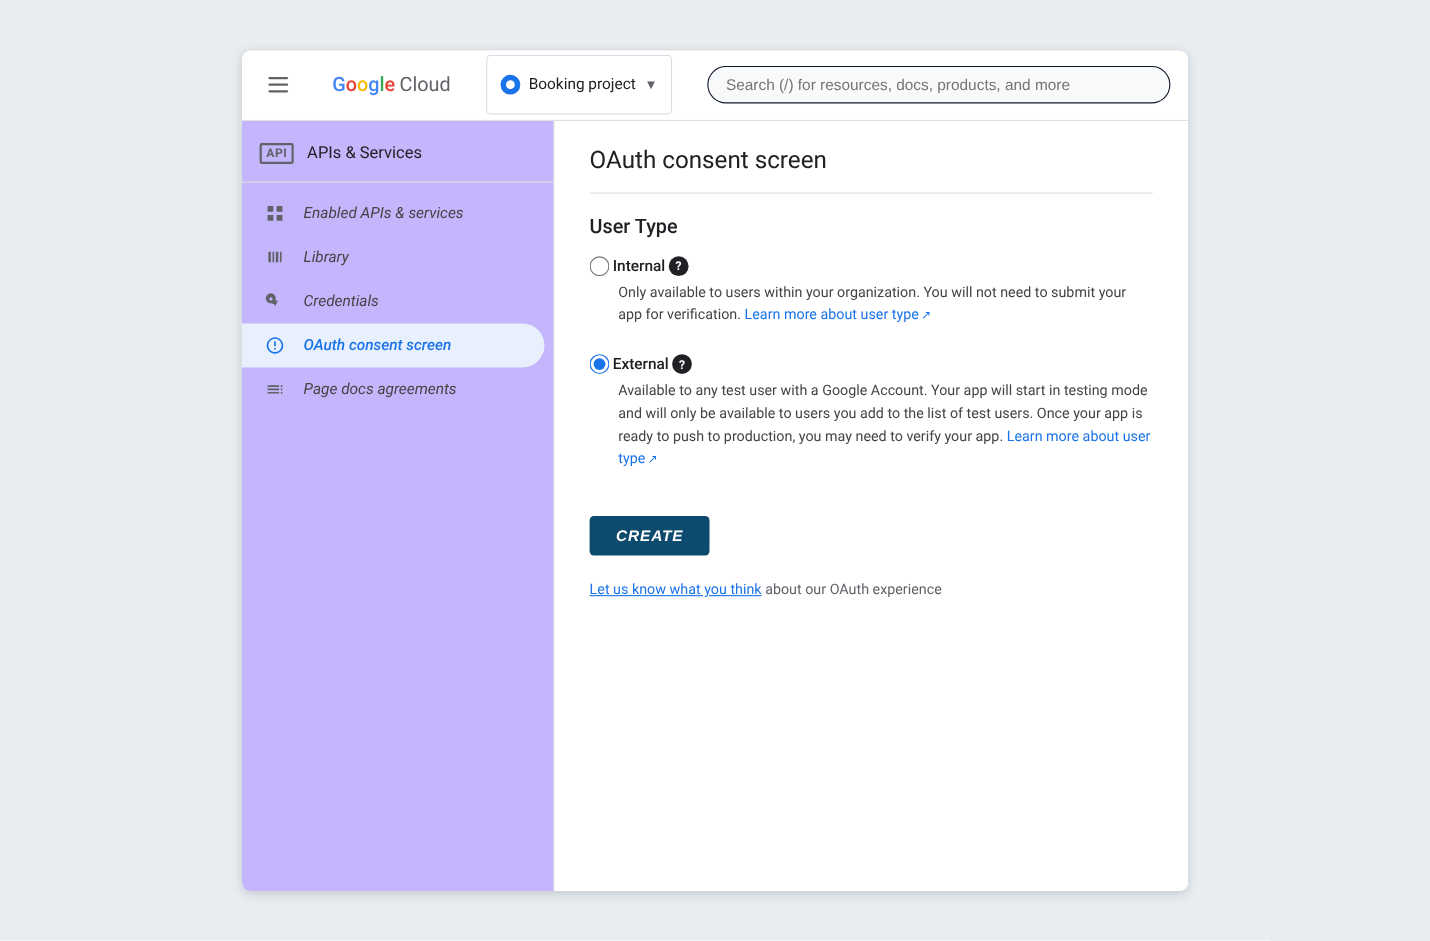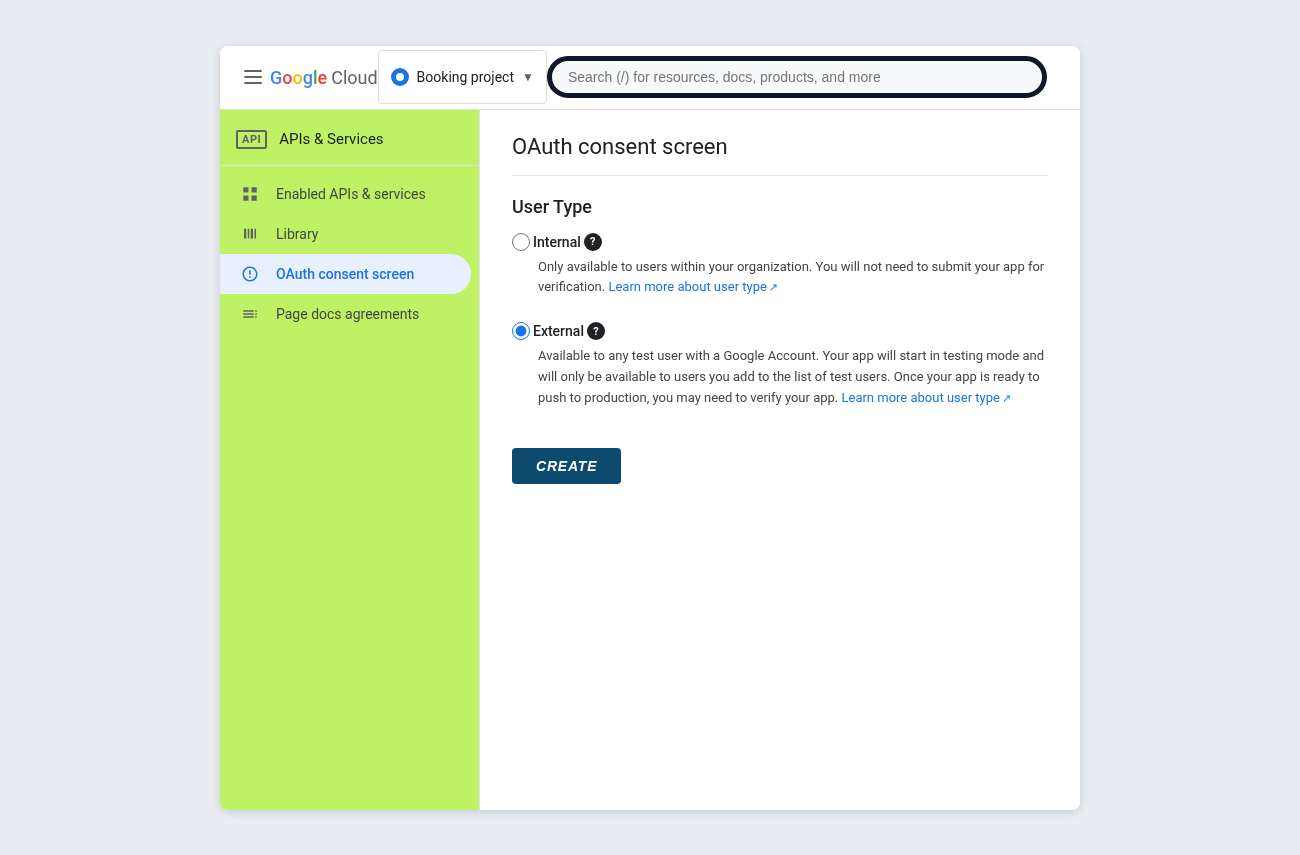--- a/index.html
+++ b/index.html
@@ -21,21 +21,21 @@
       overflow: hidden;
     }
     
     .topbar {
       display: flex;
       align-items: center;
       padding: 0 16px;
       height: 64px;
       background: #fff;
       border-bottom: 1px solid #e0e0e0;
-      gap: 0;
+      gap: 32px;
     }
     .menu-icon {
       cursor: pointer;
       display: flex;
       flex-direction: column;
       gap: 4px;
       padding: 8px;
     }
     .menu-icon span {
       display: block;
@@ -90,39 +90,39 @@
       height: 8px;
       background: #fff;
       border-radius: 50%;
     }
     .project-chevron {
       color: #5f6368;
       font-size: 12px;
     }
     .search-bar {
       flex: 1;
-      border: 5px solid #0f172a;
+      border: 1px solid #0f172a;
       border-radius: 24px;
       padding: 8px 16px;
       font-size: 14px;
       color: #5f6368;
       background: #f8f9fa;
       outline: none;
       max-width: 500px;
     }
     
     .main-layout {
       display: flex;
       min-height: 700px;
     }
     
     .sidebar {
-      width: 260px;
+      width: 284px;
       border-right: 1px solid #e0e0e0;
-      background: #bef264;
+      background: #c4b5fd;
       padding-top: 0;
       flex-shrink: 0;
     }
     .sidebar-header {
       display: flex;
       align-items: center;
       gap: 12px;
       padding: 20px 16px 16px 16px;
       border-bottom: 1px solid #e0e0e0;
     }
@@ -136,20 +136,21 @@
       letter-spacing: 0.5px;
       flex-shrink: 0;
     }
     .sidebar-title {
       font-size: 15px;
       font-weight: 400;
       color: #202124;
     }
     .sidebar-nav {
       padding: 8px 0;
+      font-style: italic;
     }
     .sidebar-item {
       display: flex;
       align-items: center;
       gap: 16px;
       padding: 10px 16px 10px 20px;
       cursor: pointer;
       color: #444;
       font-size: 14px;
       border-radius: 0 20px 20px 0;
@@ -328,20 +329,28 @@
 
         <div class="sidebar-item">
           <span class="sidebar-icon">
             <svg width="18" height="18" viewBox="0 0 24 24" fill="currentColor">
               <path d="M4 5h3v13H4zm5 0h2v13H9zm4 0h3v13h-3zm5 0h2v13h-2z"></path>
             </svg>
           </span>
           <span class="sidebar-item-label">Library</span>
         </div>
 
+        <div class="sidebar-item">
+          <span class="sidebar-icon">
+            <svg width="18" height="18" viewBox="0 0 24 24" fill="currentColor">
+              <path d="M12.65 10A6 6 0 1 0 11 12.65V13H9v2h2v2h2v-2h1v-2h1v-2h-2.35l.01-.65zM7 11a2 2 0 1 1 0-4 2 2 0 0 1 0 4z"></path>
+            </svg>
+          </span>
+          <span class="sidebar-item-label">Credentials</span>
+        </div>
 
         <div class="sidebar-item active">
           <span class="sidebar-icon">
             <svg width="18" height="18" viewBox="0 0 24 24" fill="currentColor">
               <path d="M12 2C6.48 2 2 6.48 2 12s4.48 10 10 10 10-4.48 10-10S17.52 2 12 2zm0 18c-4.41 0-8-3.59-8-8s3.59-8 8-8 8 3.59 8 8-3.59 8-8 8zm-1-13h2v6h-2zm0 8h2v2h-2z"></path>
             </svg>
           </span>
           <span class="sidebar-item-label">OAuth consent screen</span>
         </div>
 
@@ -390,16 +399,19 @@
             <a href="#">
               <span>Learn more about user type</span><span class="external-link-icon">↗</span>
             </a>
           </div>
         </div>
 
       </div>
 
       <button class="create-btn">CREATE</button>
 
+      <div class="feedback-text">
+        <a href="#">Let us know what you think</a><span> about our OAuth experience</span>
+      </div>
 
     </div>
   </div>
 </div>
 
 </body></html>

